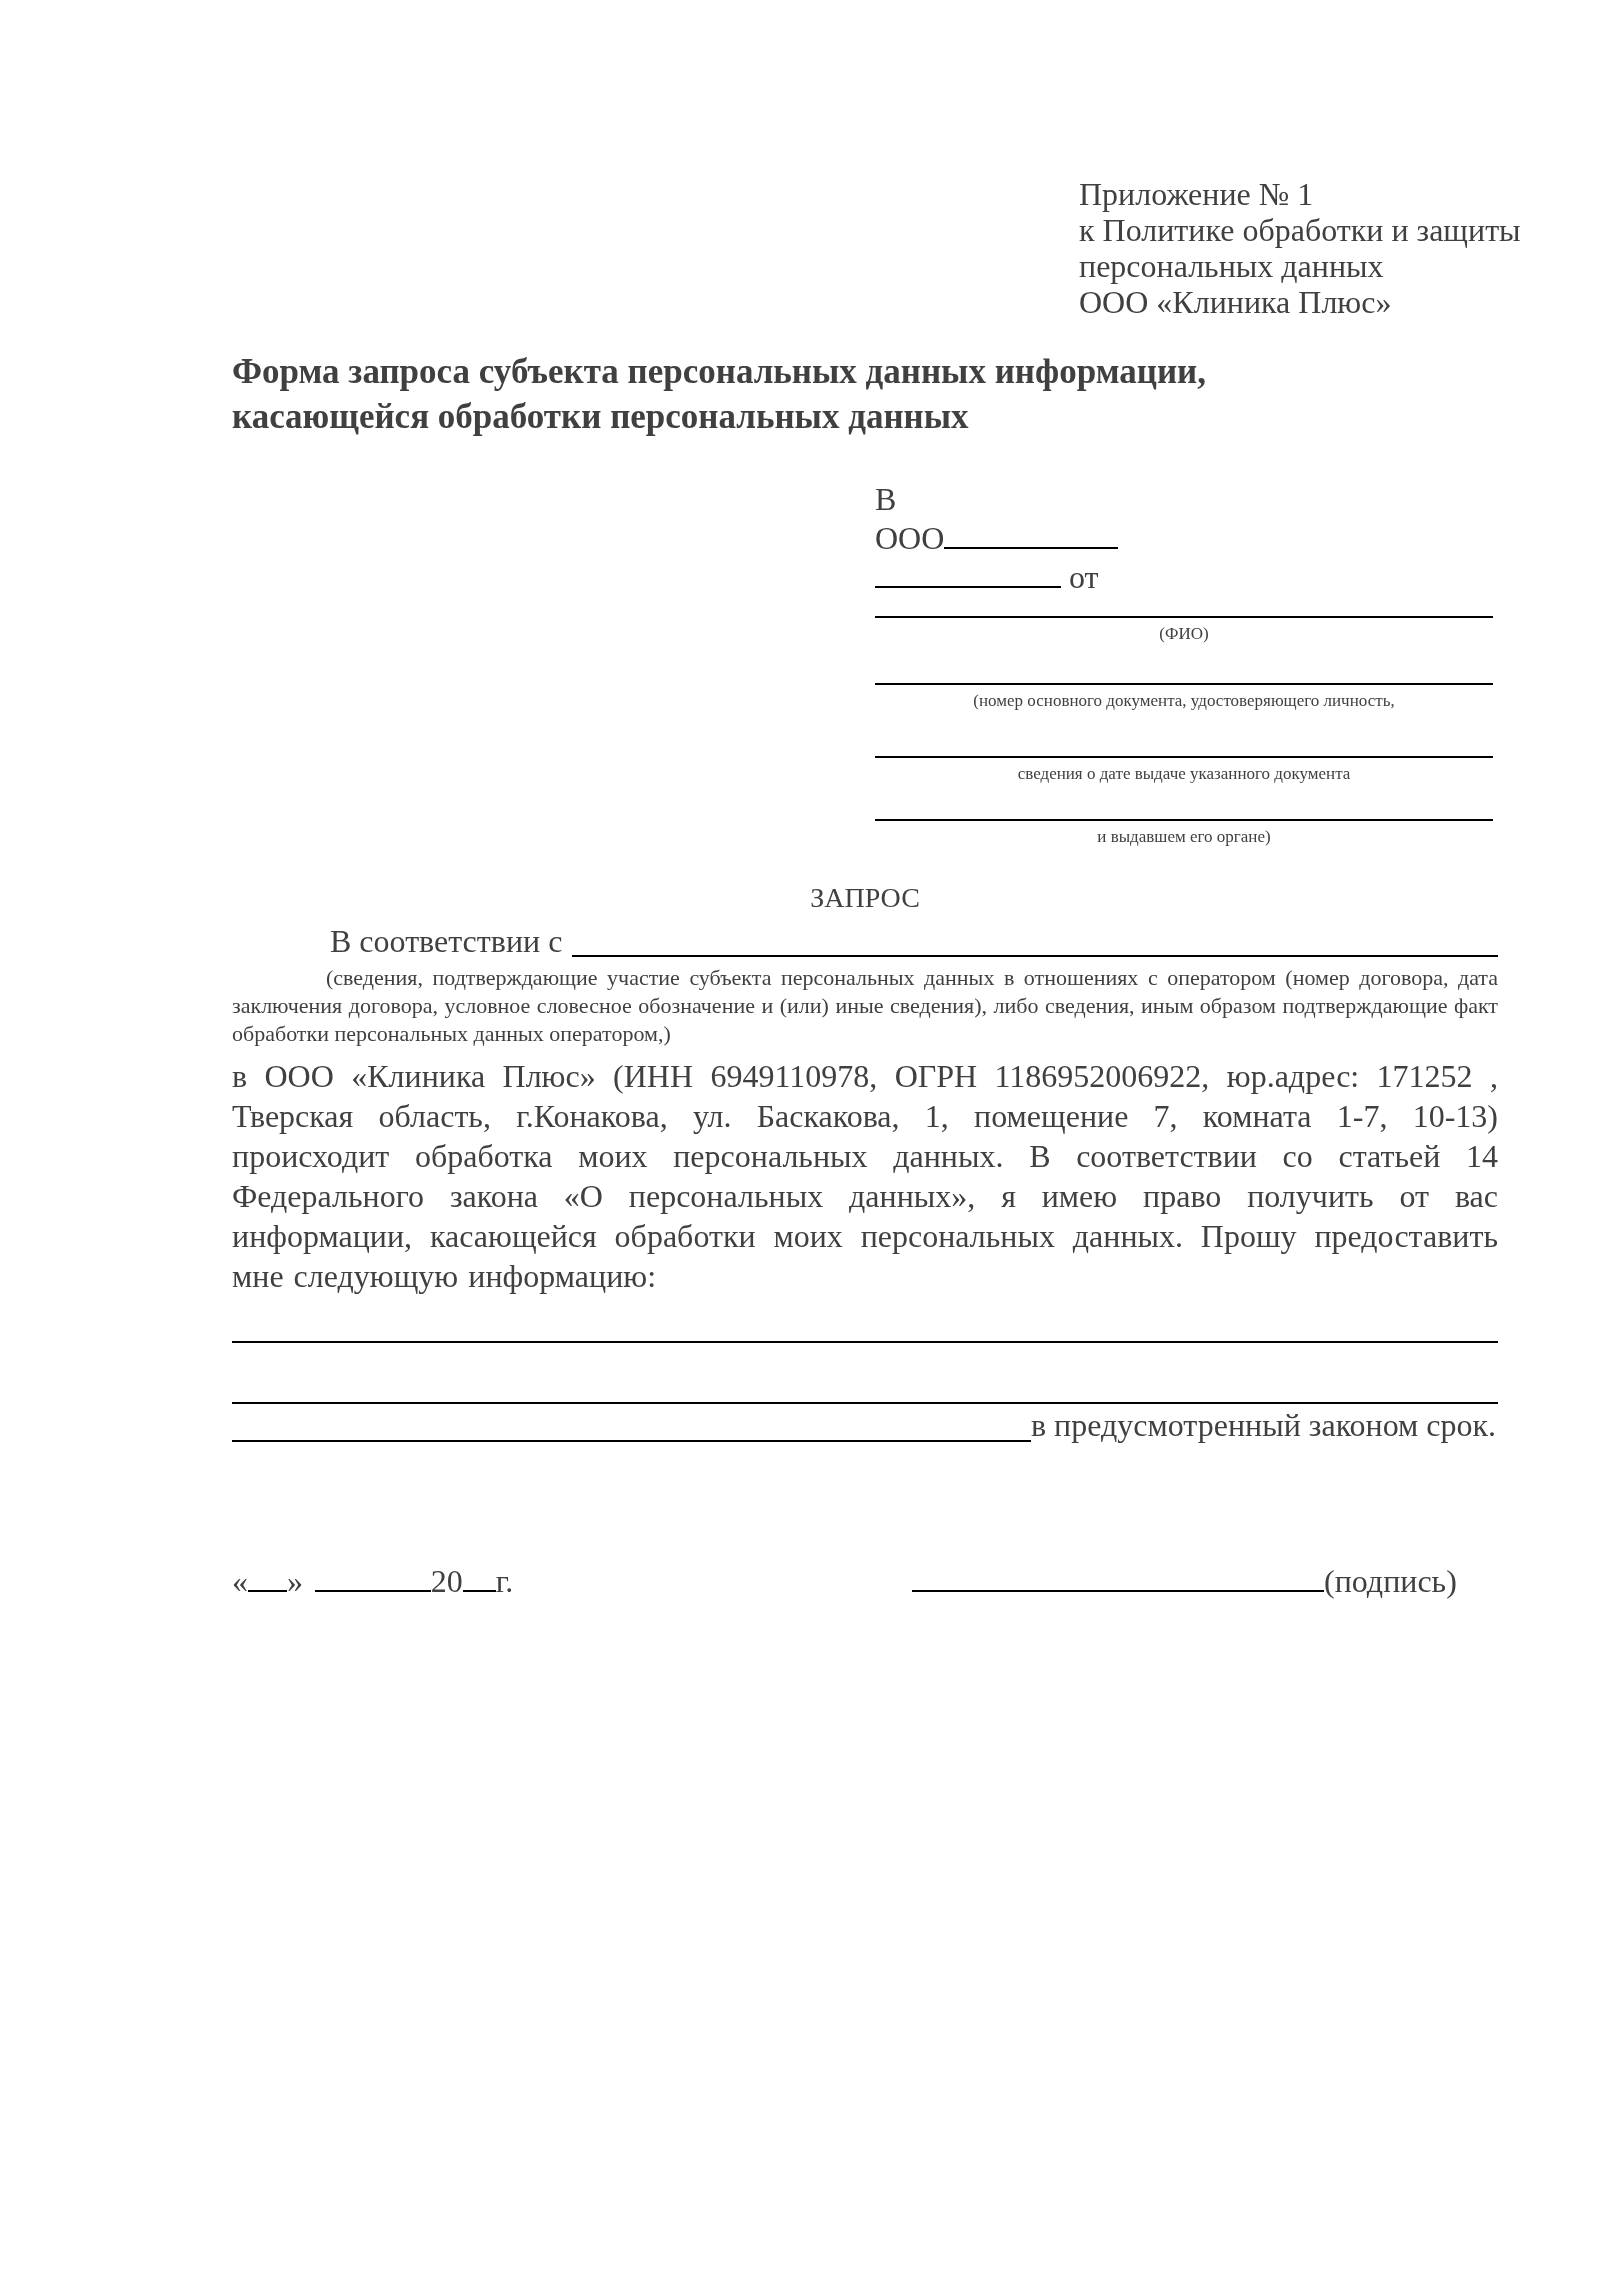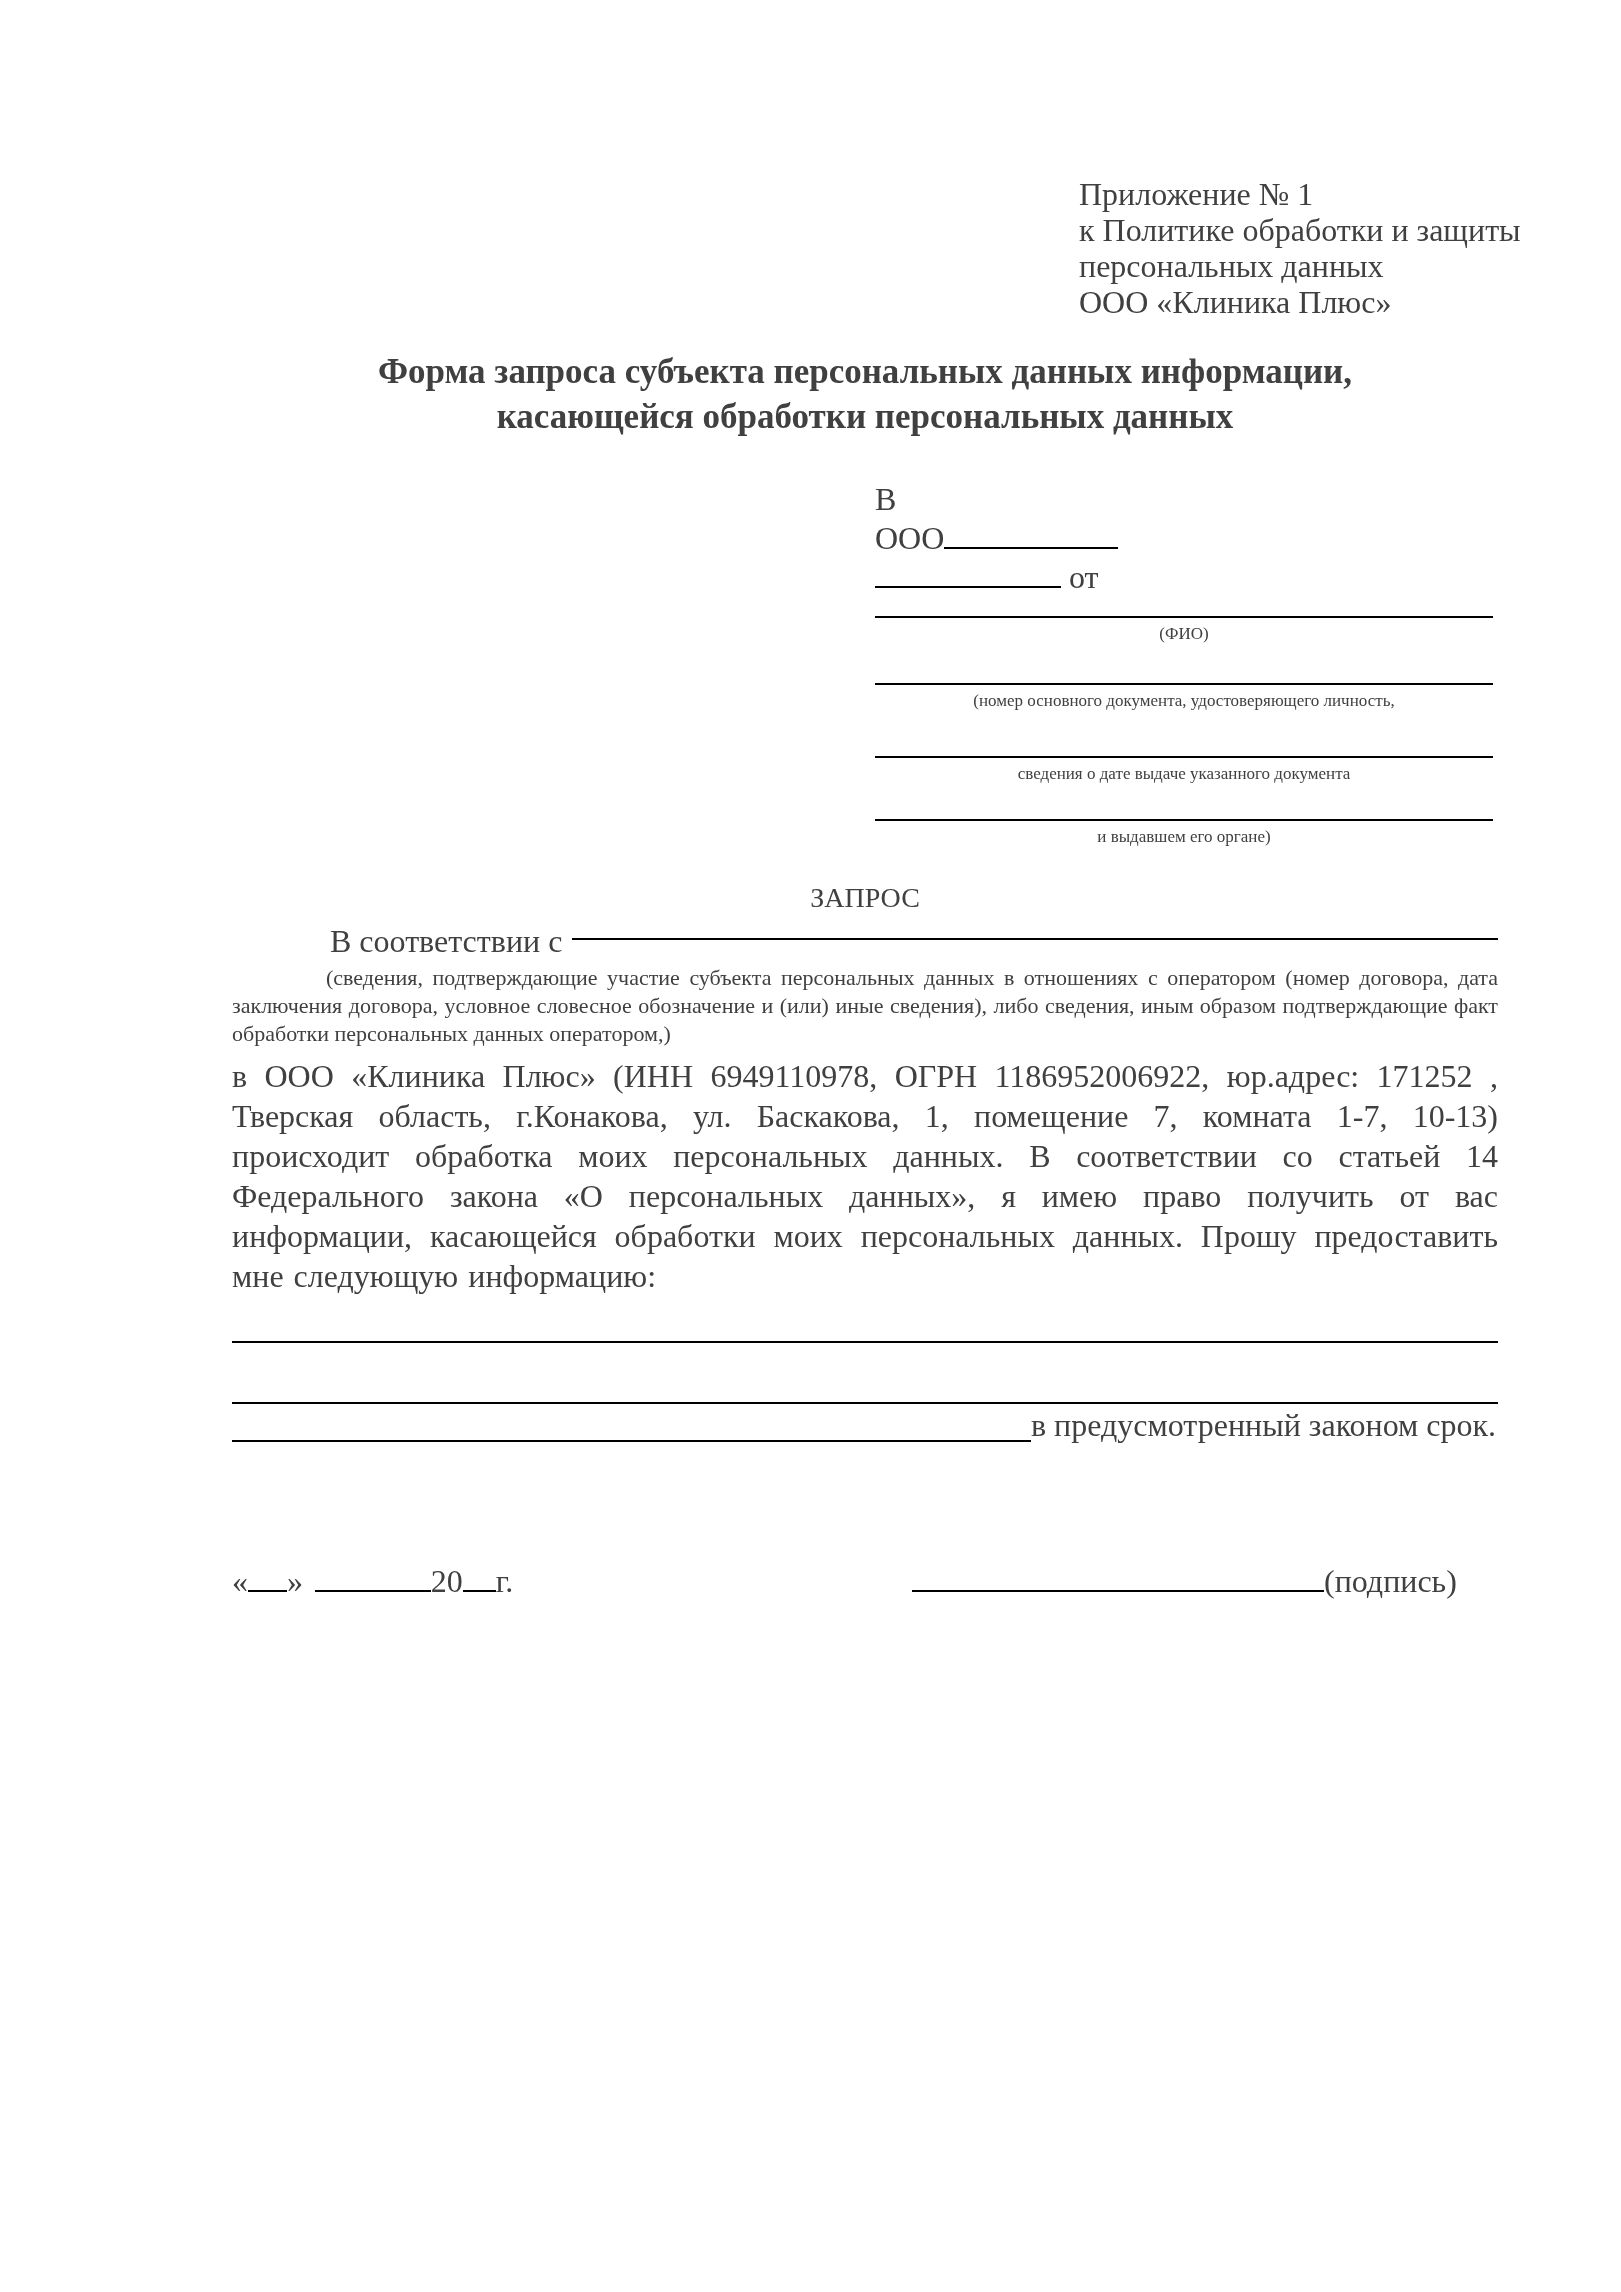--- a/index.html
+++ b/index.html
@@ -2,28 +2,28 @@
 <html><head>
 <meta charset="utf-8">
 <style>
   html, body { margin:0; padding:0; background:#ffffff; }
   .page {
     position:relative; width:1621px; height:2293px; background:#ffffff;
     color:#404040; font-family:"Liberation Serif","DejaVu Serif",serif;
     overflow:hidden;
   }
   .header-block { position:absolute; left:1079px; top:176px; font-size:32px; line-height:36px; white-space:nowrap; }
-  .title-block { position:absolute; left:232px; top:349px; width:1266px; text-align:center; font-weight:bold; font-size:35px; line-height:45px; }
+  .title-block { position:absolute; left:232px; top:349px; width:1266px; font-weight:bold; font-size:35px; line-height:45px; }
   .addr-block { position:absolute; left:875px; top:480px; width:618px; font-size:32px; line-height:39px; }
   .bl { display:inline-block; height:0.85em; border-bottom:2.9px solid #000; }
   .rule { height:0; border-bottom:2.9px solid #000; width:100%; }
   .cap { text-align:center; font-size:17px; line-height:28px; padding-top:2px; }
   .zapros { position:absolute; left:232px; top:878px; width:1266px; text-align:center; font-size:28px; line-height:39px; }
   .main-block { position:absolute; left:232px; top:921px; width:1266px; font-size:32px; }
-  .accordance { display:flex; align-items:center; line-height:41px; }
+  .accordance { display:flex; align-items:flex-end; line-height:41px; }
   .acc-label { margin-left:98px; white-space:nowrap; padding-right:9.8px; }
   .fill { flex:1 1 auto; border-bottom:2.9px solid #000; margin-bottom:4.9px; }
   .fine { margin:2px 0 0 0; font-size:22px; line-height:28px; text-align:justify; text-indent:94px; }
   .bodytext { margin:7.8px 0 0 0; line-height:40px; text-align:justify; word-spacing:2px; }
   .rule-full { border-bottom:2.9px solid #000; height:0; }
   .answer { margin:7.8px 0 0 0; line-height:43px; text-align:justify; text-align-last:justify; text-indent:101px; }
   .answer-row { display:flex; align-items:stretch; line-height:43px; }
   .fill-addr { width:799px; flex:0 0 auto; border-bottom:2.9px solid #000; margin-bottom:4.9px; }
   .tail { white-space:nowrap; }
   .sign-row { position:absolute; left:232px; top:1535px; width:1266px; font-size:32px; line-height:41px;margin-top:26px; }

